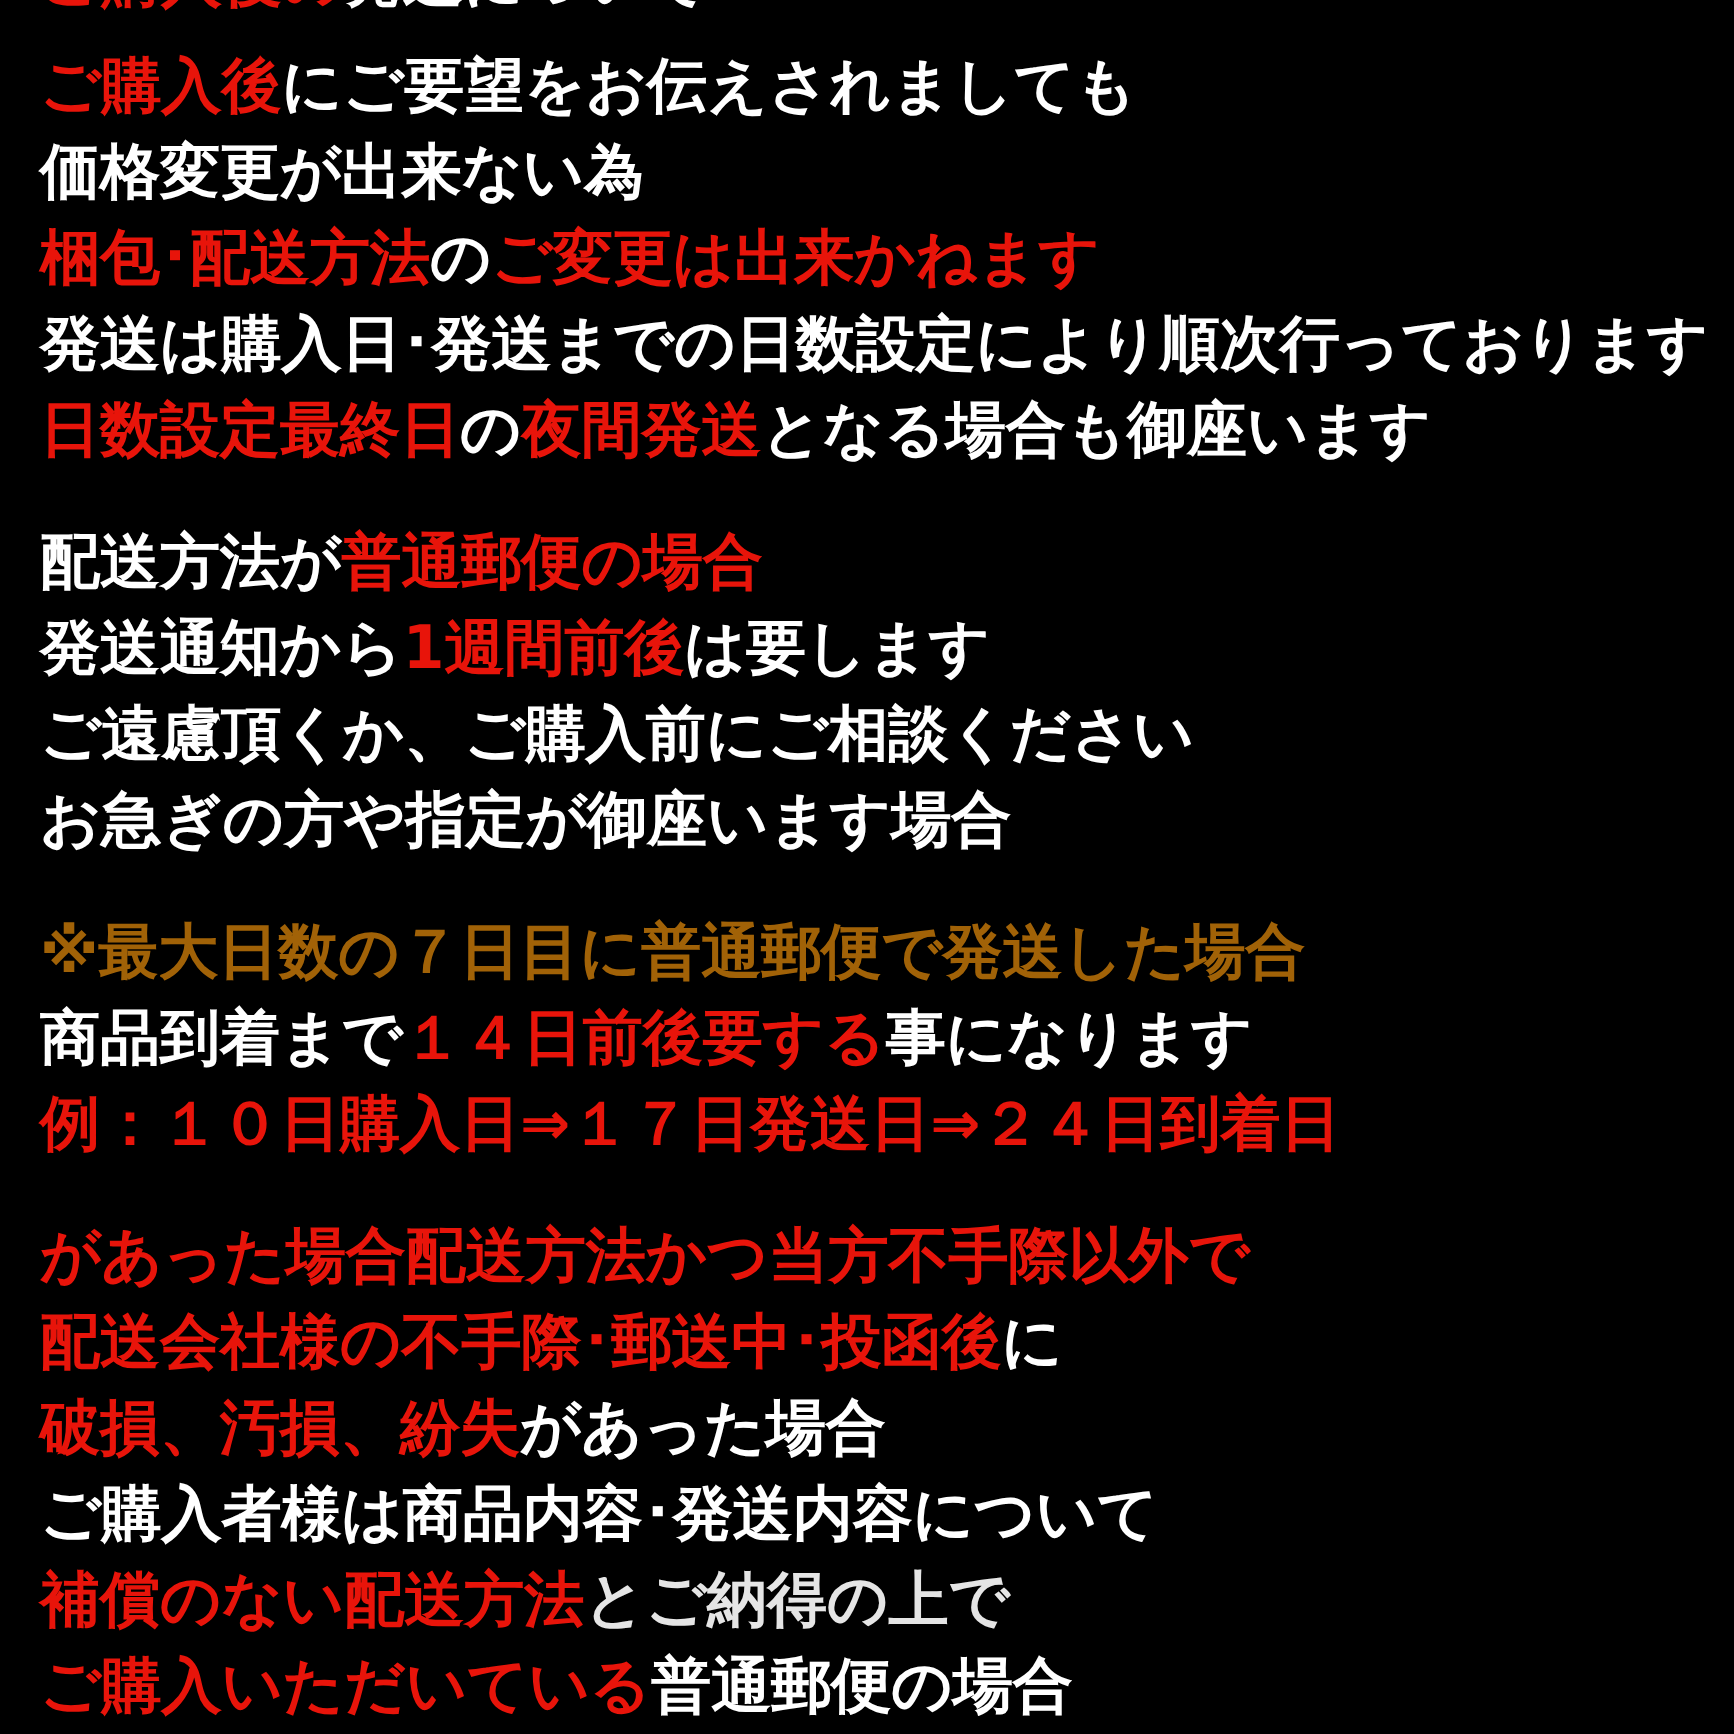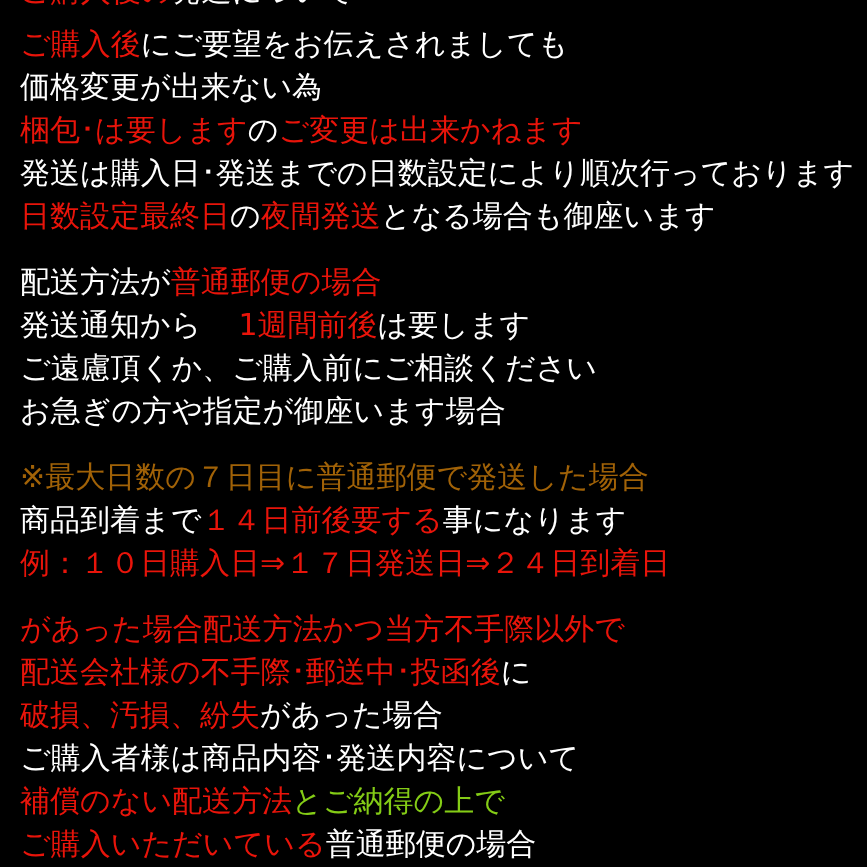--- a/index.html
+++ b/index.html
@@ -17,21 +17,21 @@
     position: relative;
     width: 867px;
     height: 867px;
     background: #000000;
     box-sizing: border-box;
     padding: 0 20px;
   }
   .line {
     font-size: 30px;
     line-height: 43px;
-    font-weight: 400;
+    font-weight: 700;
     letter-spacing: 0px;
     white-space: nowrap;
     color: #ffffff;
   }
   .line.clipped-top {
     height: 22px;
     line-height: 0px;
     overflow: hidden;
     position: relative;
     top: -9px;
@@ -43,33 +43,33 @@
   .r { color: #e8140a; }
   .seg { display: inline; }
 </style>
 </head>
 <body>
 
 <div id="page">
     <div class="line clipped-top"><span class="seg r" style="color: rgb(232, 20, 10);">ご購入後の</span><span class="seg w" style="color: rgb(255, 255, 255);">発送について</span></div>
     <div class="line"><span class="seg r" style="color: rgb(232, 20, 10);">ご購入後</span><span class="seg w" style="color: rgb(255, 255, 255);">にご要望をお伝えされましても</span></div>
     <div class="line"><span class="seg w" style="color: rgb(255, 255, 255);">価格変更が出来ない為</span></div>
-    <div class="line"><span class="seg r" style="color: rgb(232, 20, 10);">梱包･は要します</span><span class="seg w" style="color: rgb(255, 255, 255);">の</span><span class="seg r" style="color: rgb(232, 20, 10);">ご変更は出来かねます</span></div>
+    <div class="line"><span class="seg r" style="color: rgb(232, 20, 10);">梱包･配送方法</span><span class="seg w" style="color: rgb(255, 255, 255);">の</span><span class="seg r" style="color: rgb(232, 20, 10);">ご変更は出来かねます</span></div>
     <div class="line"><span class="seg w" style="color: rgb(255, 255, 255); margin-top: 46px;">発送は購入日･発送までの日数設定により順次行っております</span></div>
     <div class="line"><span class="seg r" style="color: rgb(232, 20, 10);">日数設定最終日</span><span class="seg w" style="color: rgb(255, 255, 255);">の</span><span class="seg r" style="color: rgb(232, 20, 10);">夜間発送</span><span class="seg w" style="color: rgb(255, 255, 255);">となる場合も御座います</span></div>
     <div class="spacer"></div>
     <div class="line"><span class="seg w" style="color: rgb(255, 255, 255);">配送方法が</span><span class="seg r" style="color: rgb(232, 20, 10);">普通郵便の場合</span></div>
-    <div class="line"><span class="seg w" style="color: rgb(255, 255, 255); text-align: center;">発送通知から</span><span class="seg r" style="color: rgb(232, 20, 10); margin-left: 37px;">1週間前後</span><span class="seg w" style="color: rgb(255, 255, 255);">は要します</span></div>
+    <div class="line"><span class="seg w" style="color: rgb(255, 255, 255); text-align: center;">発送通知から</span><span class="seg r" style="color: rgb(232, 20, 10);">1週間前後</span><span class="seg w" style="color: rgb(255, 255, 255);">は要します</span></div>
     <div class="line"><span class="seg w" style="color: rgb(255, 255, 255);">ご遠慮頂くか、ご購入前にご相談ください</span></div>
     <div class="line"><span class="seg w" style="color: rgb(255, 255, 255);">お急ぎの方や指定が御座います場合</span></div>
     <div class="spacer"></div>
     <div class="line"><span class="seg w" style="color: #a16207;">※最大日数の７日目に普通郵便で発送した場合</span></div>
     <div class="line"><span class="seg w" style="color: rgb(255, 255, 255);">商品到着まで</span><span class="seg r" style="color: rgb(232, 20, 10);">１４日前後要する</span><span class="seg w" style="color: rgb(255, 255, 255);">事になります</span></div>
     <div class="line"><span class="seg r" style="color: rgb(232, 20, 10);">例：１０日購入日⇒１７日発送日⇒２４日到着日</span></div>
     <div class="spacer"></div>
     <div class="line"><span class="seg r" style="color: rgb(232, 20, 10);">があった場合</span><span class="seg r" style="color: rgb(232, 20, 10);">配送方法かつ当方不手際以外で</span></div>
     <div class="line"><span class="seg r" style="color: rgb(232, 20, 10);">配送会社様の不手際･郵送中･投函後</span><span class="seg w" style="color: rgb(255, 255, 255);">に</span></div>
     <div class="line"><span class="seg r" style="color: rgb(232, 20, 10);">破損、汚損、紛失</span><span class="seg w" style="color: rgb(255, 255, 255);">があった場合</span></div>
     <div class="line"><span class="seg w" style="color: rgb(255, 255, 255);">ご購入者様は商品内容･発送内容について</span></div>
-    <div class="line"><span class="seg r" style="color: rgb(232, 20, 10);">補償のない配送方法</span><span class="seg w" style="color: #84cc16; text-align: center;">とご納得の上で</span></div>
+    <div class="line"><span class="seg r" style="color: rgb(232, 20, 10);">補償のない配送方法</span><span class="seg w" style="color: #e5e5e5; text-align: center;">とご納得の上で</span></div>
     <div class="line"><span class="seg r" style="color: rgb(232, 20, 10);">ご購入いただいている</span><span class="seg w" style="color: rgb(255, 255, 255);">普通郵便の場合</span></div>
     <div class="line"></div>
   </div>
 
 </body></html>

